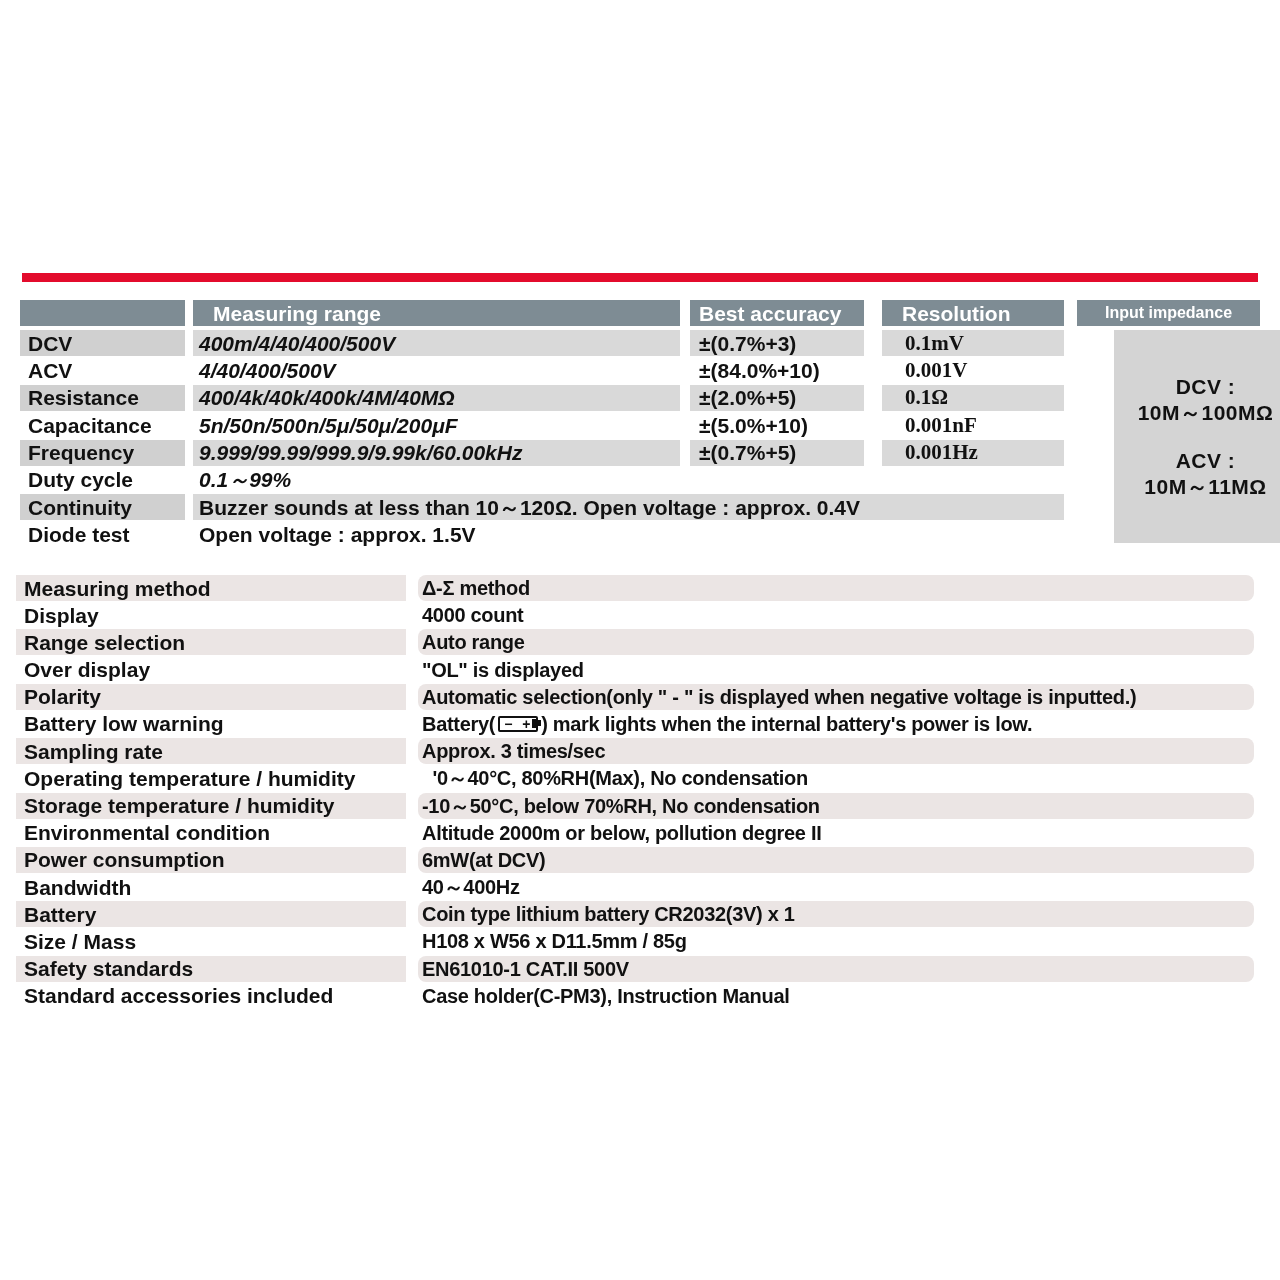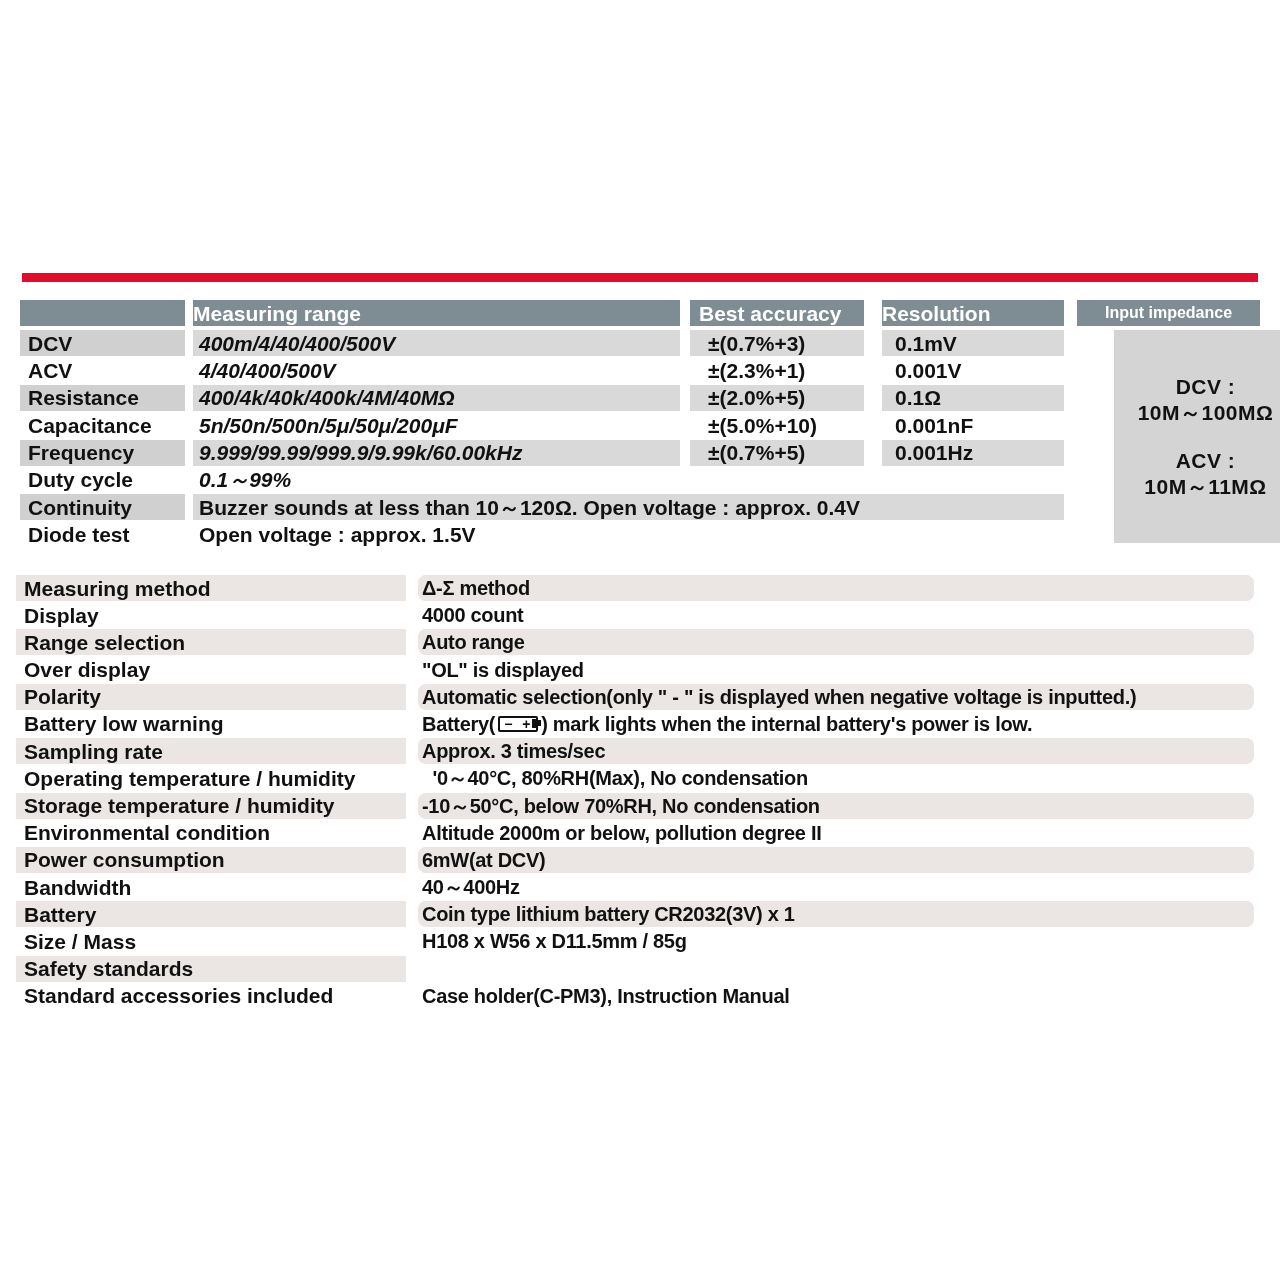--- a/index.html
+++ b/index.html
@@ -7,30 +7,30 @@
     position:relative;width:1280px;height:1280px;background:#fff;overflow:hidden;
     font-family:"Liberation Sans",sans-serif;font-weight:700;color:#111;
   }
   .accent-bar{position:absolute;left:22px;top:273px;width:1236px;height:9px;background:var(--accent_red);}
 
   
   .spec-table{position:absolute;left:20px;top:300px;width:1240px;font-size:21px;}
   .spec-grid{display:grid;grid-template-columns:165px 8px 487px 10px 174px 18px 182px 13px 183px;height:26px;}
   .spec-rows{display:flex;flex-direction:column;gap:1.4px;margin-top:4px;}
   .tcell{display:flex;align-items:center;white-space:pre;overflow:visible;line-height:1;}
-  .hcell{background:var(--header_gray);color:var(--header_text);padding-left:0;}
+  .hcell{background:var(--header_gray);color:var(--header_text);padding-left:20px;}
   .hc1{grid-column:1;padding-left:8px;}
   .hc3{grid-column:3;}
   .hc5{grid-column:5;padding-left:9px;}
   .hc7{grid-column:7;}
   .hc9{grid-column:9;justify-content:center;padding-left:0;font-size:16px;}
   .c1{grid-column:1;padding-left:8px;}
   .c3{grid-column:3;padding-left:6px;font-style:italic;}
-  .c5{grid-column:5;padding-left:18px;}
-  .c7{grid-column:7;padding-left:13px;}
+  .c5{grid-column:5;padding-left:9px;}
+  .c7{grid-column:7;padding-left:23px;font-family:Liberation Serif, serif;}
   .spanr{grid-column:3/8;padding-left:6px;}
   .s1{background:var(--band_dark);}
   .s2{background:var(--band_light);}
   .imp-block{
     position:absolute;left:1094px;top:30px;width:183px;height:213px;
     background:var(--impedance_bg);text-align:center;box-sizing:border-box;padding-top:44px;
     font-size:21px;line-height:26px;letter-spacing:.5px;
   }
   .imp-line{display:block;}
   .imp-gap{display:block;height:22px;}
@@ -72,21 +72,21 @@
     <div class="spec-rows">
         <div class="spec-grid">
           <div class="tcell c1 s1">DCV</div>
           <div class="tcell c3 s2">400m/4/40/400/500V</div>
           <div class="tcell c5 s2">±(0.7%+3)</div>
           <div class="tcell c7 s2">0.1mV</div>
         </div>
         <div class="spec-grid">
           <div class="tcell c1">ACV</div>
           <div class="tcell c3">4/40/400/500V</div>
-          <div class="tcell c5">±(2.3%+1)</div>
+          <div class="tcell c5">±(84.0%+10)</div>
           <div class="tcell c7">0.001V</div>
         </div>
         <div class="spec-grid">
           <div class="tcell c1 s1">Resistance</div>
           <div class="tcell c3 s2">400/4k/40k/400k/4M/40MΩ</div>
           <div class="tcell c5 s2">±(2.0%+5)</div>
           <div class="tcell c7 s2">0.1Ω</div>
         </div>
         <div class="spec-grid">
           <div class="tcell c1">Capacitance</div>
@@ -177,20 +177,21 @@
         <div class="gen-row">
           <div class="tcell g1 pk">Battery</div>
           <div class="tcell g3 pk">Coin type lithium battery CR2032(3V) x 1</div>
         </div>
         <div class="gen-row">
           <div class="tcell g1">Size / Mass</div>
           <div class="tcell g3">H108 x W56 x D11.5mm / 85g</div>
         </div>
         <div class="gen-row">
           <div class="tcell g1 pk">Safety standards</div>
+          <div class="tcell g3 pk">EN61010-1 CAT.II 500V</div>
         </div>
         <div class="gen-row">
           <div class="tcell g1">Standard accessories included</div>
           <div class="tcell g3">Case holder(C-PM3), Instruction Manual</div>
         </div>
       </div>
   </div>
 
 </div>
 

